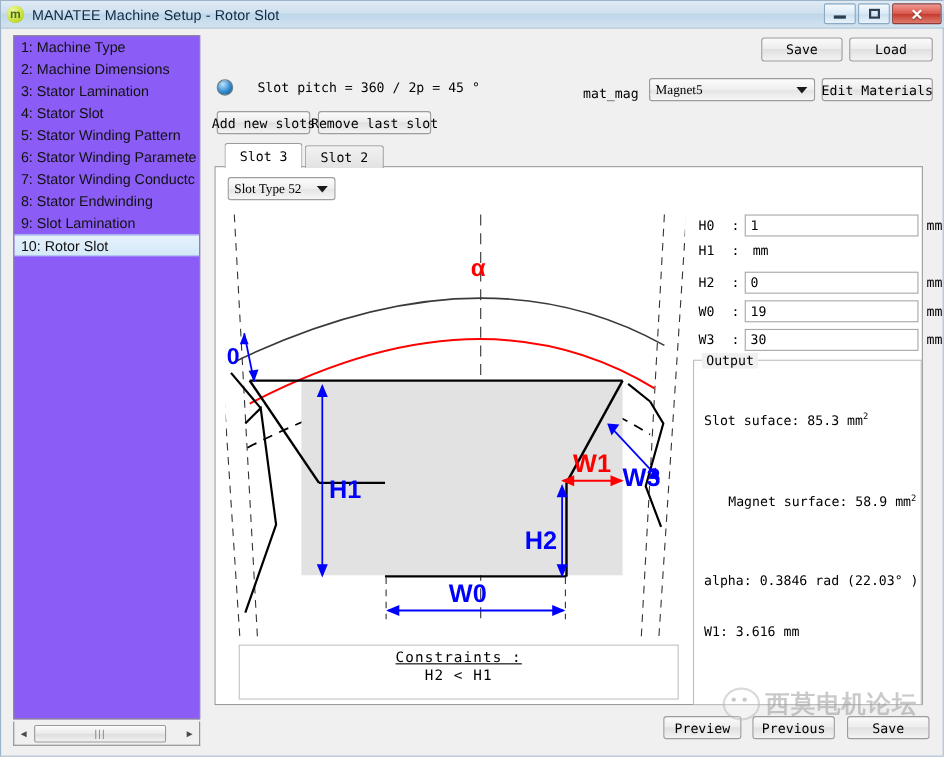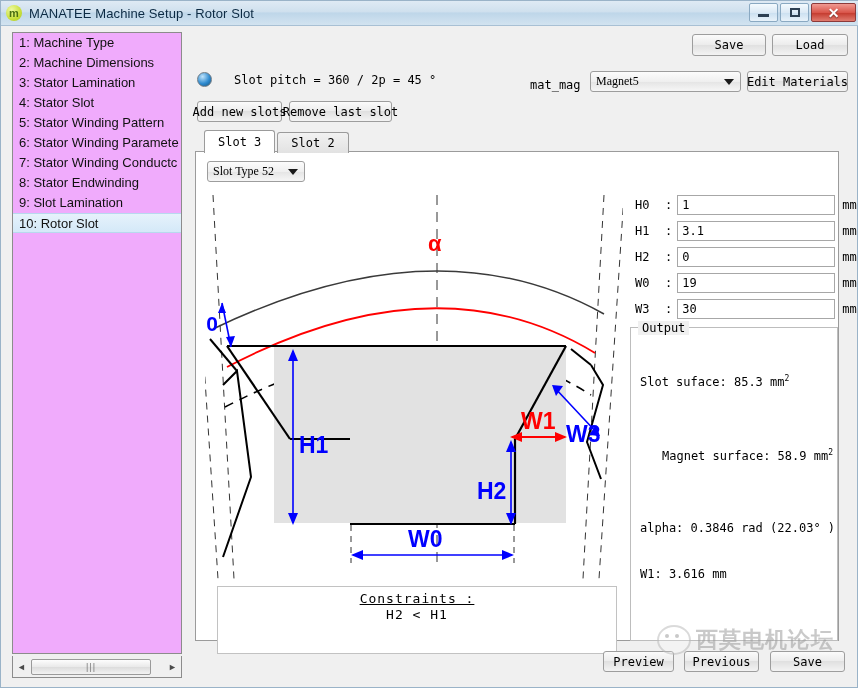--- a/index.html
+++ b/index.html
@@ -79,21 +79,21 @@
   }
   .glyph-min { width: 11px; height: 3px; background: #2c3f52; margin-top: 6px; }
   .glyph-max { width: 10px; height: 9px; border: 2px solid #2c3f52; box-sizing: border-box; }
   .glyph-close { color: #fff; font-size: 14px; font-weight: bold; line-height: 1; text-shadow: 0 1px 1px rgba(0,0,0,.45); }
 
   
   .sidebar {
     position: absolute;
     left: 11px; top: 31px;
     width: 170px; height: 622px;
-    background: #f0abfc;
+    background: #8b5cf6;
     border: 1px solid #8c8c8c;
     box-sizing: border-box;
     overflow: hidden;
   }
   .side-item {
     height: 20px;
     line-height: 20px;
     padding-left: 6px;
     font-size: 13px;
     color: #111;
@@ -324,21 +324,21 @@
     font-size: 12px;
     color: #000;
     white-space: nowrap;
   }
   .sup { font-size: 8px; vertical-align: super; }
 
   
   .constraints {
     position: absolute;
     left: 216px; top: 585px;
-    width: 400px; height: 68px;
+    width: 400px; height: 50px;
     border: 1px solid #c2c2c2;
     background: #ffffff;
     box-sizing: border-box;
     text-align: center;
     padding-top: 4px;
   }
   .cons-title {
     font-family: "DejaVu Sans Mono", monospace;
     font-size: 13px;
     color: #000;
@@ -559,21 +559,20 @@
   <div class="field-row" style="left:634px; top:194px;">
     <div class="field-label">H0</div>
     <div class="field-colon">:</div>
     <div class="textbox">1</div>
     <div class="unit">mm</div>
   </div>
 
   <div class="field-row" style="left:634px; top:220px;">
     <div class="field-label">H1</div>
     <div class="field-colon">:</div>
-    <div class="textbox">3.1</div>
     <div class="unit">mm</div>
   </div>
 
   <div class="field-row" style="left:634px; top:246px;">
     <div class="field-label">H2</div>
     <div class="field-colon">:</div>
     <div class="textbox">0</div>
     <div class="unit">mm</div>
   </div>
 

